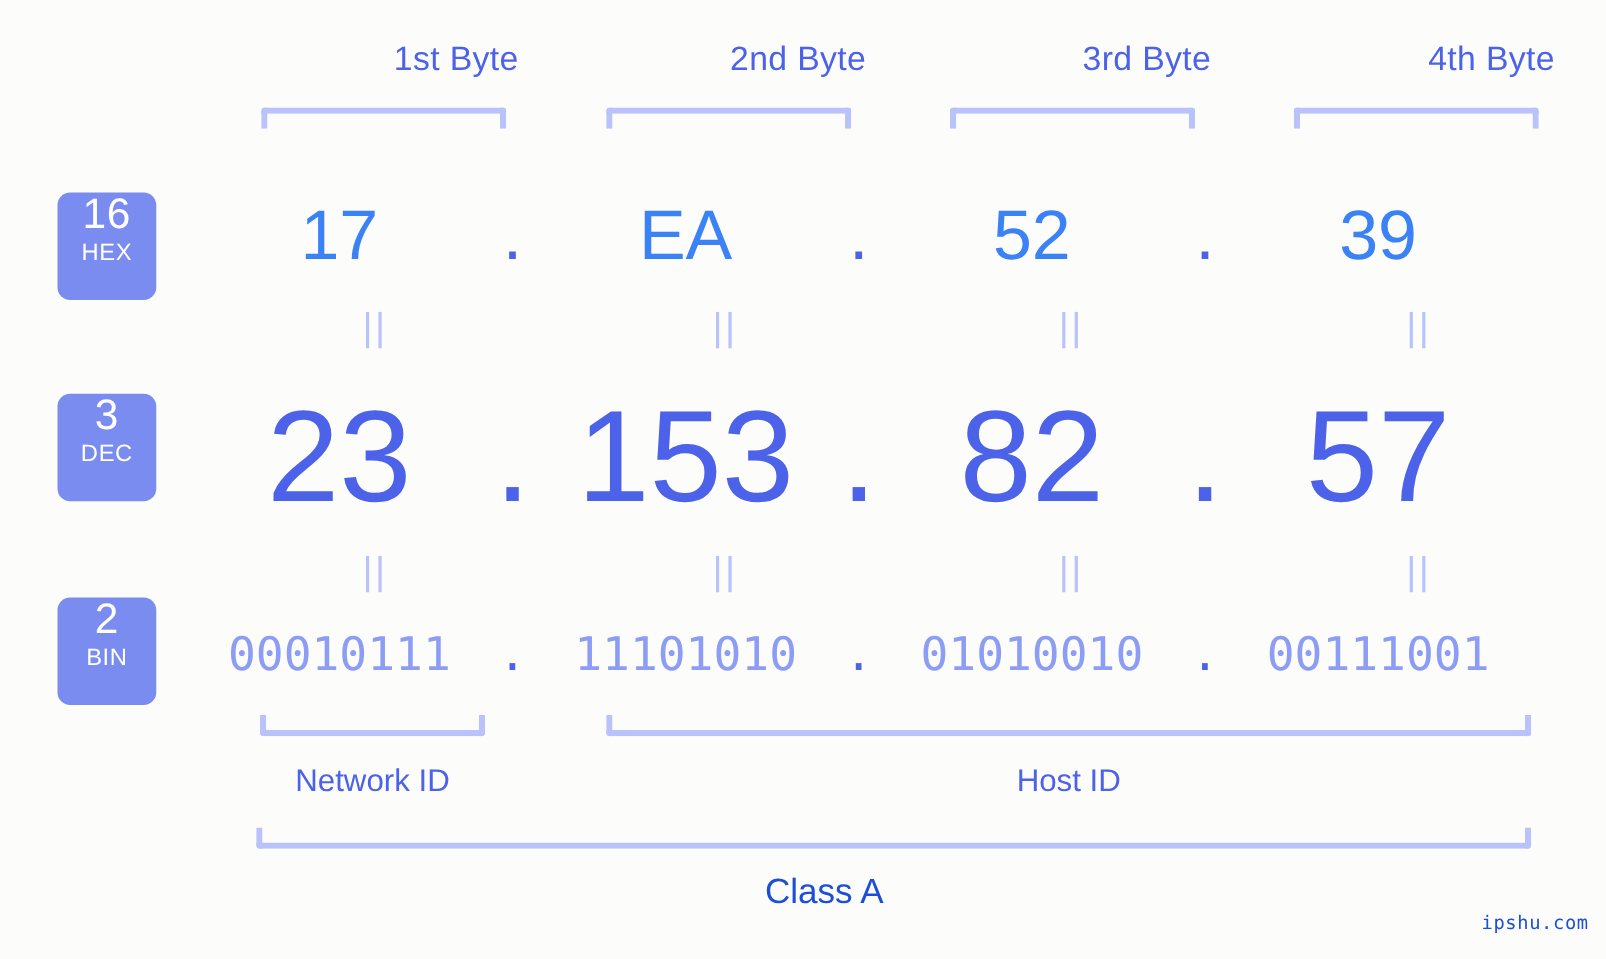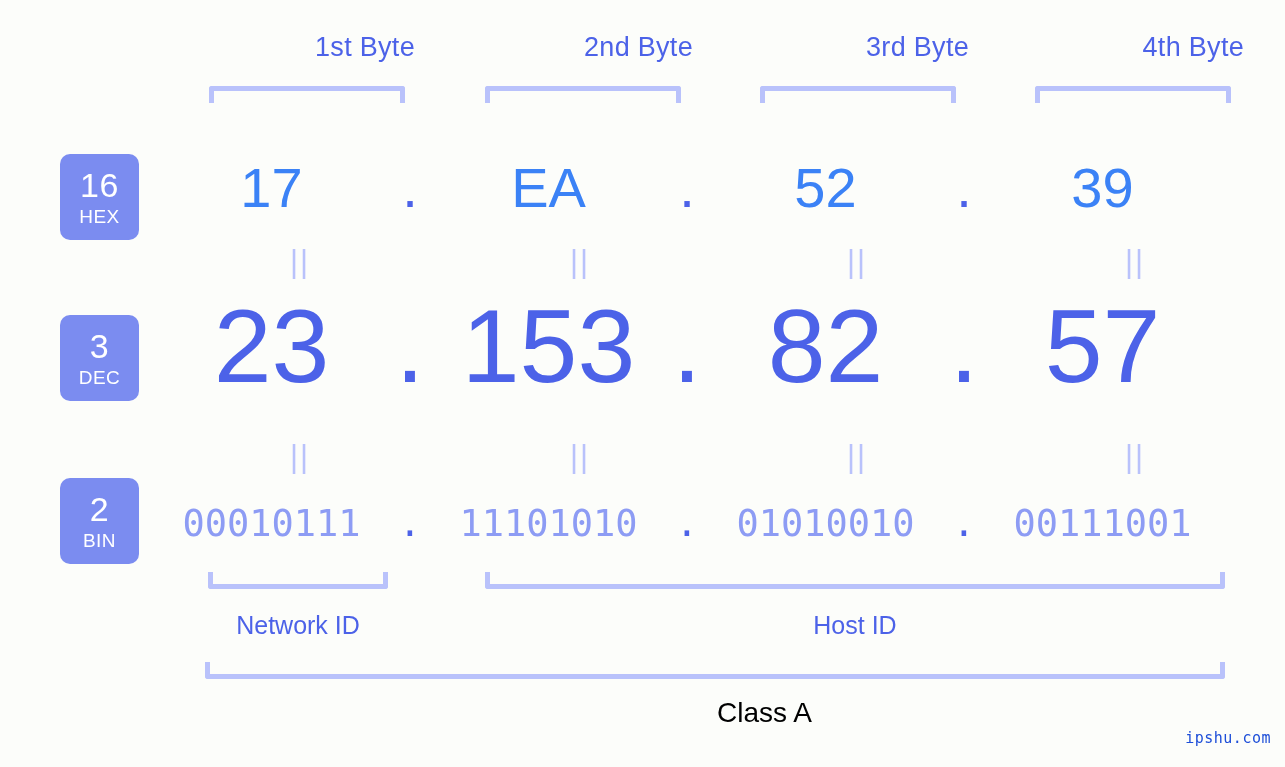--- a/index.html
+++ b/index.html
@@ -46,29 +46,28 @@
     border-bottom: 5px solid #b9c2fb;
     border-left: 5px solid #b9c2fb;
     border-right: 5px solid #b9c2fb;
     border-radius: 0 0 3px 3px;
     box-sizing: border-box;
   }
 
   
   .badge {
     position: absolute;
-    left: 60px;
+    left: 46px;
     width: 79px;
     background: #7b8cf0;
     border-radius: 10px;
     color: #ffffff;
     display: flex;
     flex-direction: column;
     align-items: center;
-    justify-content: center;
     line-height: 1;
   }
   .badge .num {
     font-size: 34px;
     font-weight: 400;
     letter-spacing: 0.5px;
   }
   .badge .abbr {
     font-size: 19px;
     font-weight: 400;
@@ -98,21 +97,21 @@
     font-size: 56px;
     color: #3b82f6;
     line-height: 1;
   }
   .row-hex .dot {
     font-size: 56px;
     color: #4c62e8;
     line-height: 1;
   }
 
-  .row-dec { top: 284px; height: 124px; }
+  .row-dec { top: 304px; height: 124px; }
   .row-dec .cell {
     font-size: 104px;
     color: #4c62e8;
     line-height: 1;
     font-weight: 400;
   }
   .row-dec .dot {
     font-size: 104px;
     color: #4c62e8;
     line-height: 1;
@@ -153,22 +152,22 @@
     position: absolute;
     font-size: 25px;
     color: #4c62e8;
     text-align: center;
     white-space: nowrap;
   }
 
   .class-label {
     position: absolute;
     font-size: 28px;
-    color: #000000;
-    text-align: right;
+    color: #1d4ed8;
+    text-align: left;
     white-space: nowrap;
   }
 
   
   .watermark {
     position: absolute;
     right: 14px;
     bottom: 20px;
     font-family: "DejaVu Sans Mono", monospace;
     font-size: 15px;

